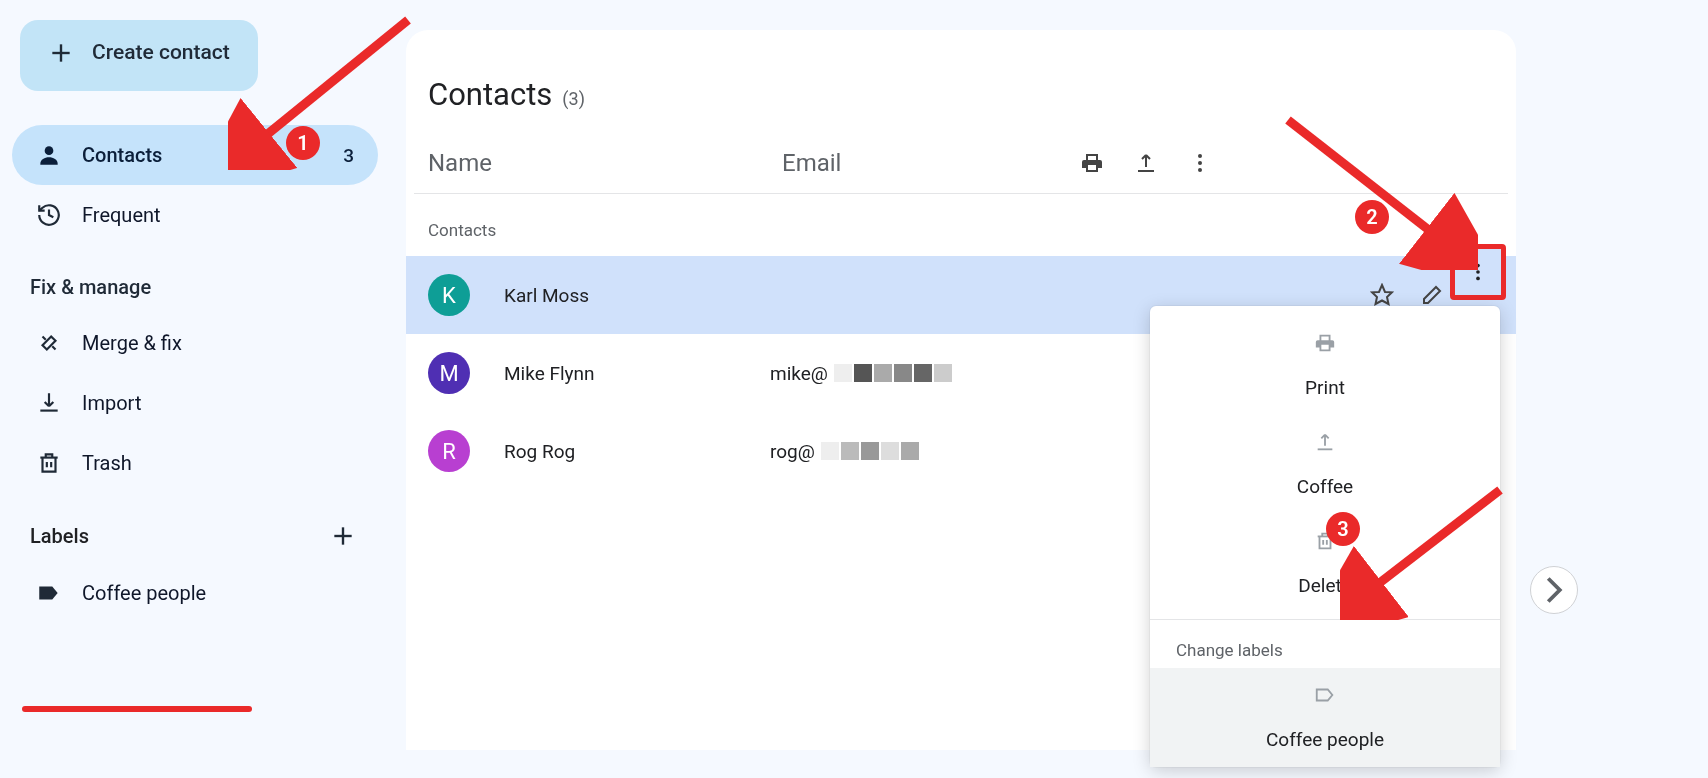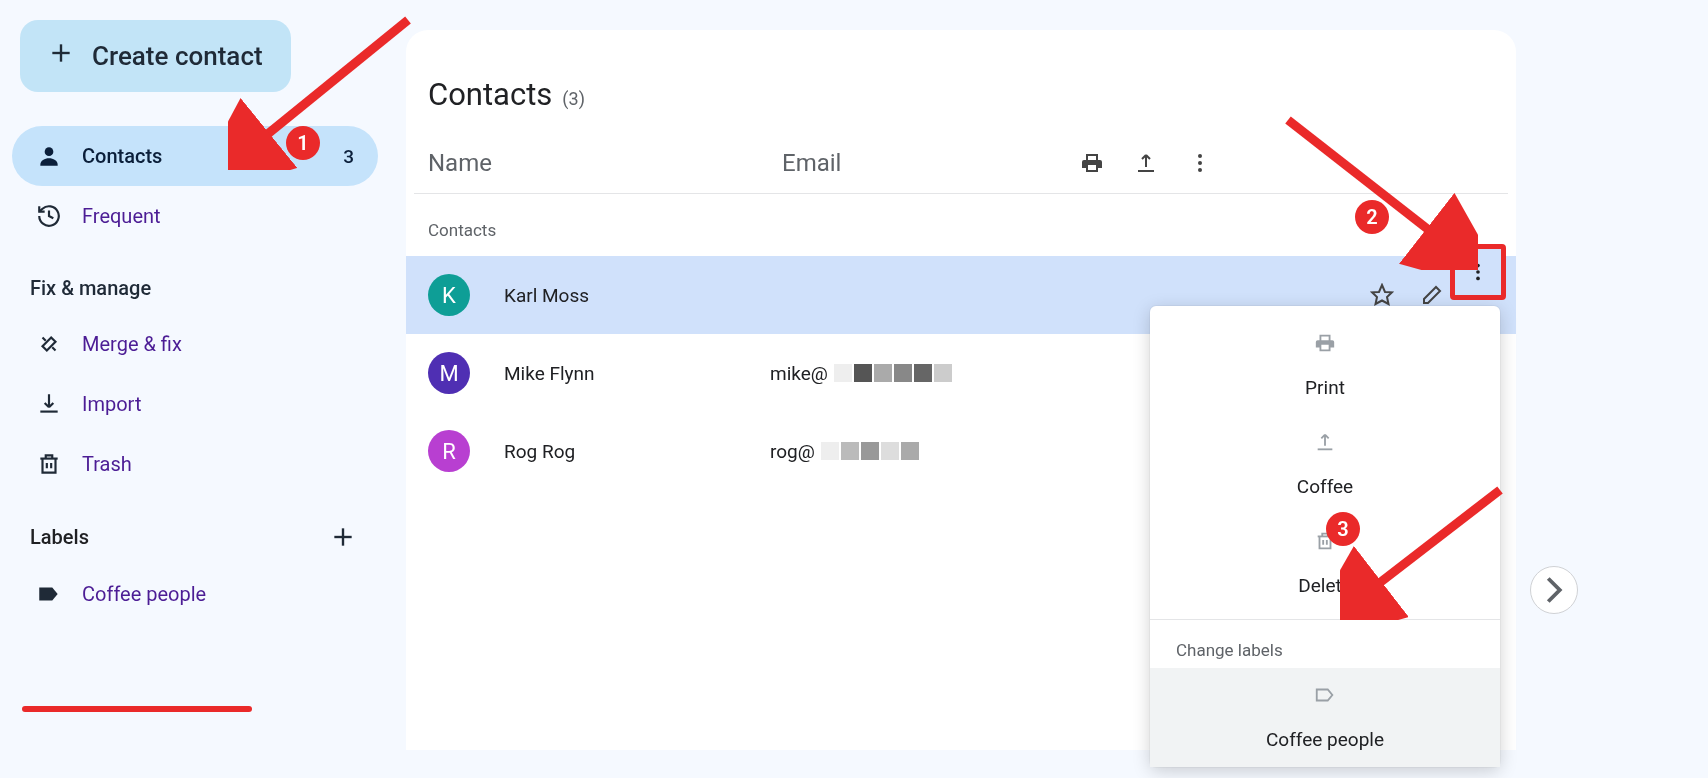--- a/index.html
+++ b/index.html
@@ -14,41 +14,40 @@
   }
   .sidebar {
     position: absolute;
     left: 0; top: 0;
     width: 390px;
     height: 100%;
     padding: 20px 12px 0 12px;
   }
   .create-btn {
     display: inline-flex;
-    align-items: center;
     gap: 18px;
     background: #c2e4f7;
     border-radius: 18px;
     padding: 20px 28px;
-    font-size: 26px;
+    font-size: 21px;
     font-weight: 500;
     color: #1f2a37;
     cursor: pointer;
     margin-left: 8px;
     margin-bottom: 34px;
   }
   .create-btn svg { width: 26px; height: 26px; }
   .nav-item {
     display: flex;
     align-items: center;
     height: 60px;
     border-radius: 30px;
     padding: 0 24px 0 24px;
     font-size: 20px;
-    color: #4c1d95;
+    color: #0f172a;
     cursor: pointer;
   }
   .nav-item .icon {
     width: 26px; height: 26px;
     display: flex; align-items: center; justify-content: center;
     margin-right: 20px;
     color: #1f2a37;
   }
   .nav-item.active {
     background: #c5e3fb;

